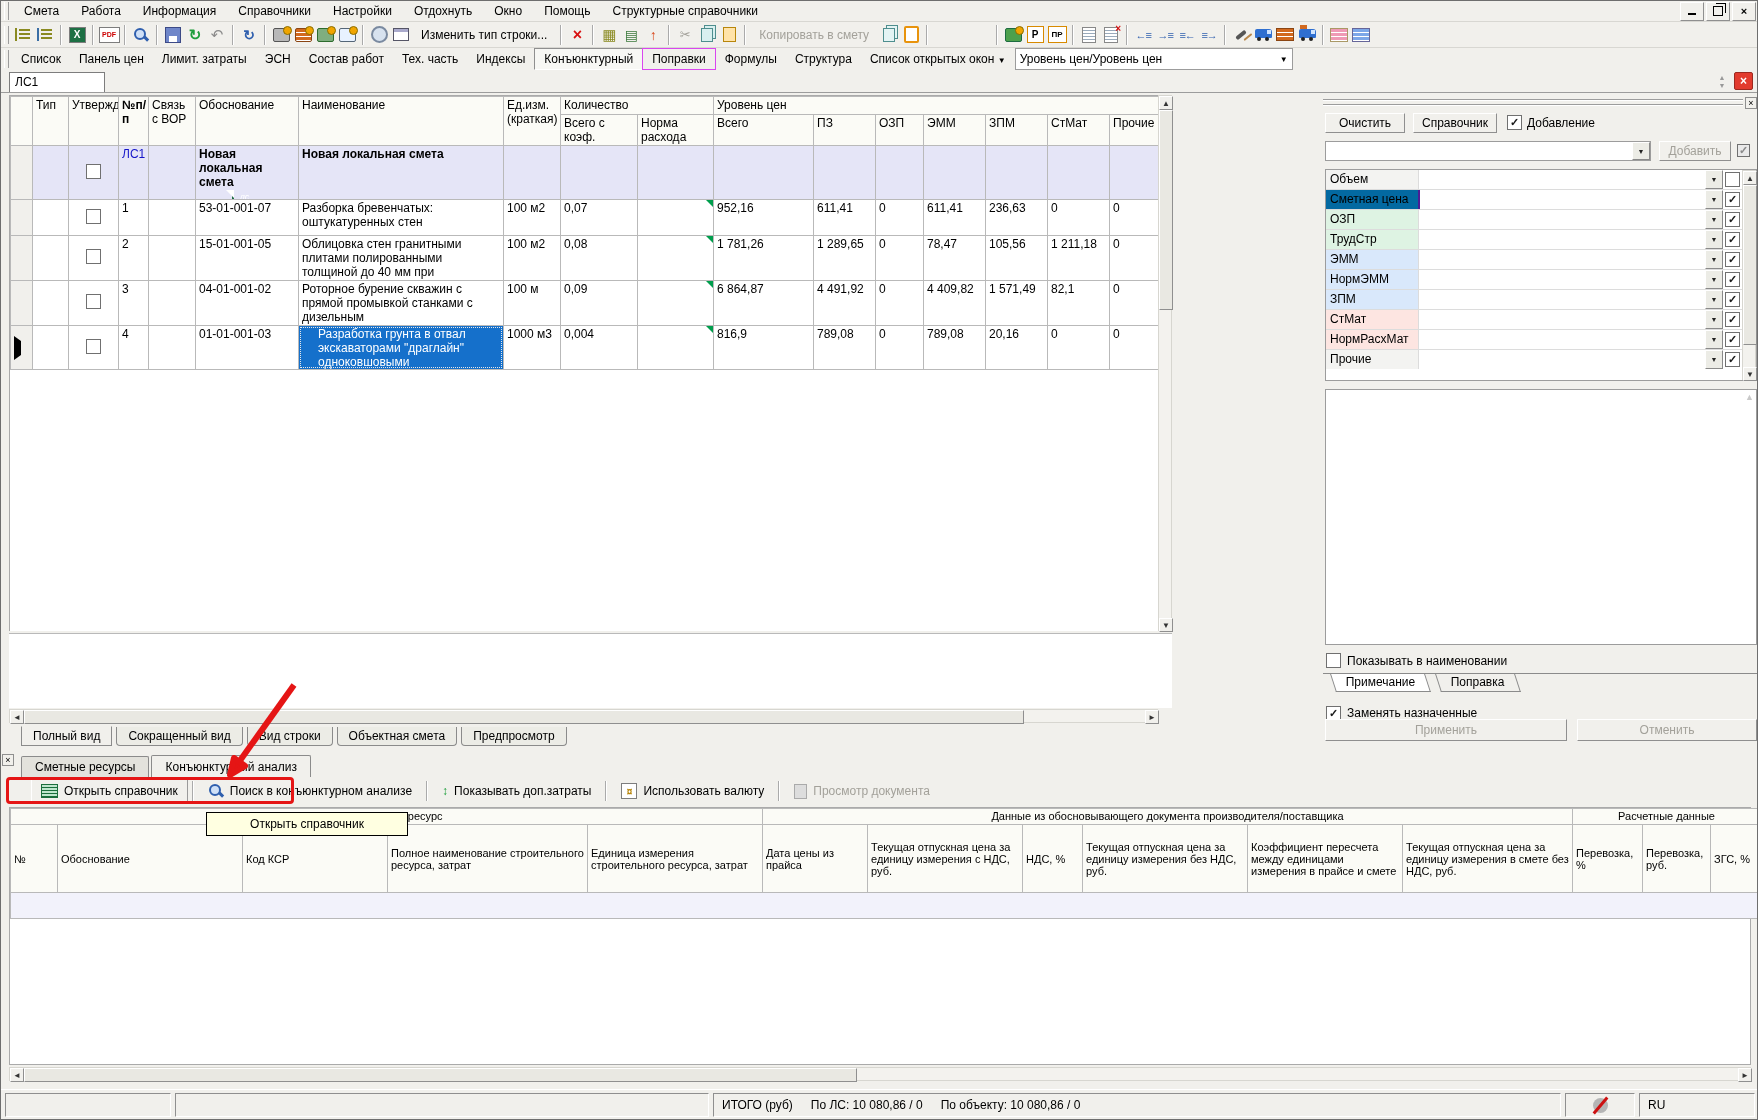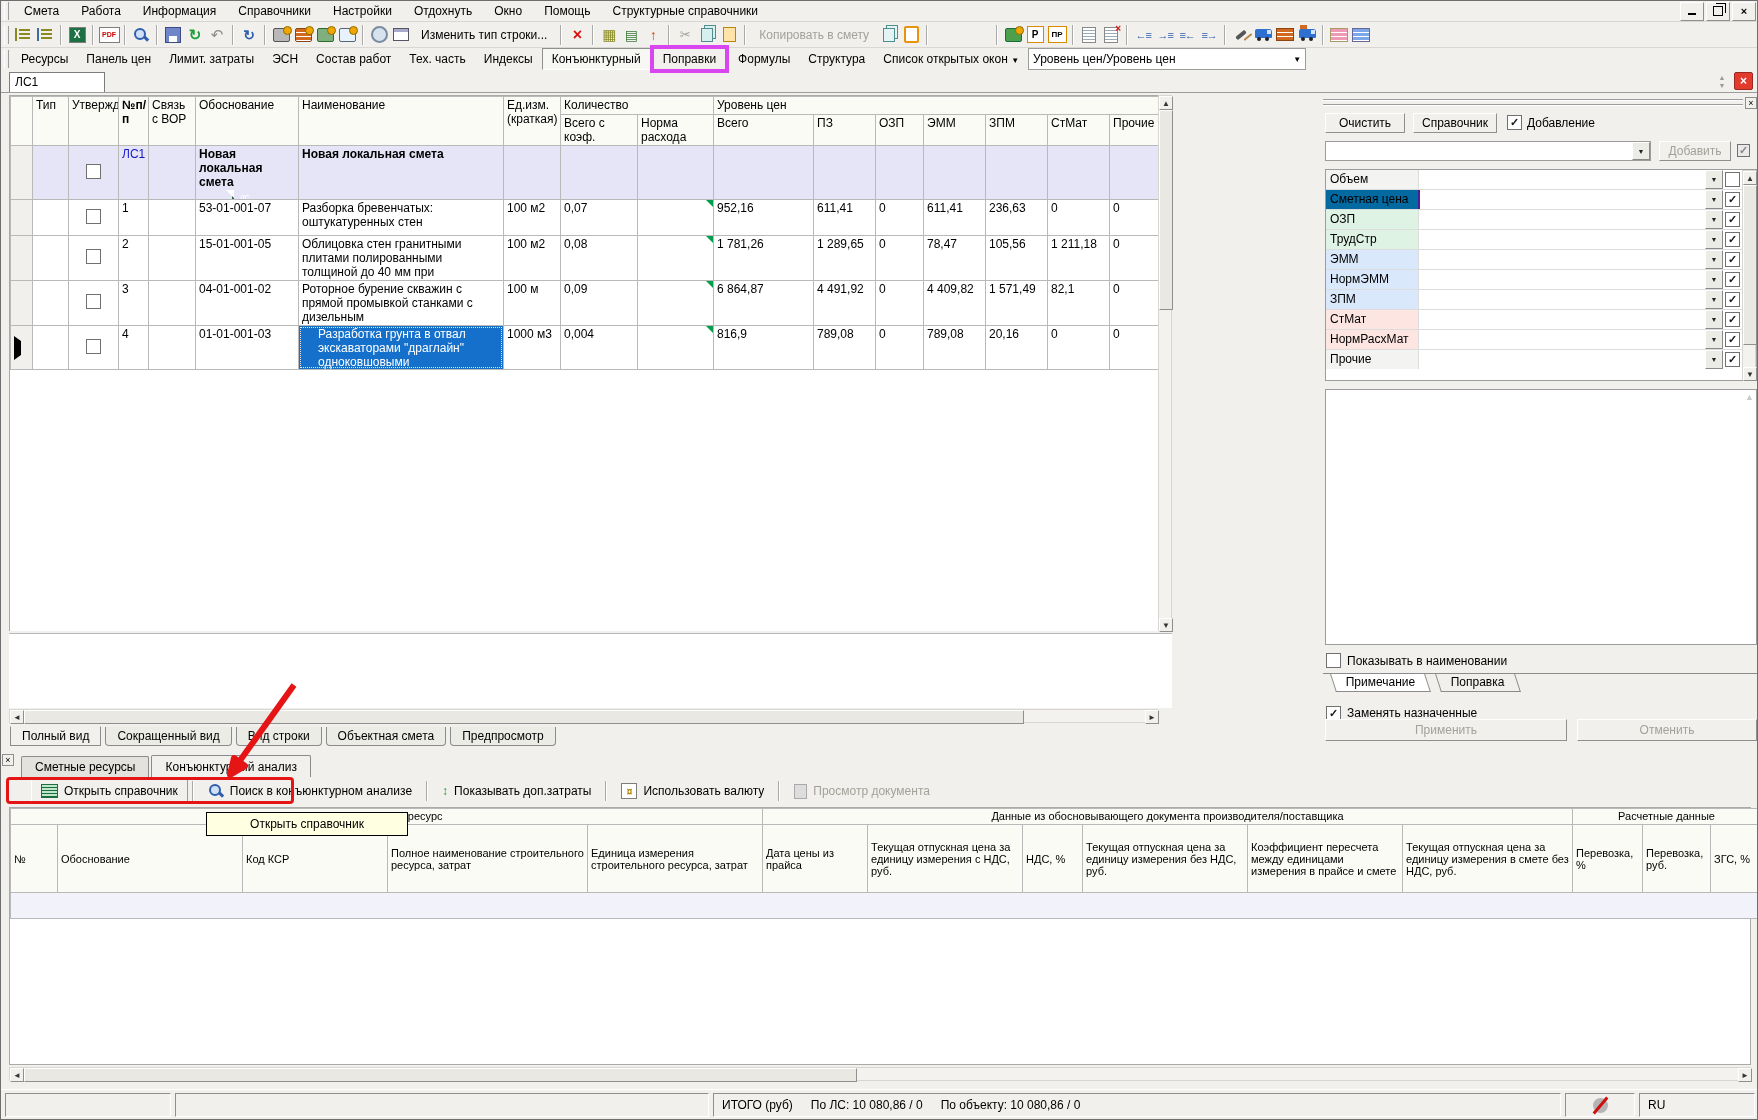--- a/index.html
+++ b/index.html
@@ -219,29 +219,29 @@
     <span class="ic">
         <span class="books-p"></span>
       </span>
     <span class="ic">
         <span class="books-b"></span>
       </span>
   </div>
 
   <div class="r toolbar" style="left:0;top:47px;width:1758px;height:22px">
     <span class="grip"></span>
-    <span class="flatbtn">Ресурсы</span>
+    <span class="flatbtn">Список</span>
     <span class="flatbtn">Панель цен</span>
     <span class="flatbtn">Лимит. затраты</span>
     <span class="flatbtn">ЭСН</span>
     <span class="flatbtn">Состав работ</span>
     <span class="flatbtn">Тех. часть</span>
     <span class="flatbtn">Индексы</span>
     <span class="flatbtn pressed">Конъюнктурный</span>
-    <span class="flatbtn" style="border:4px solid #d946ef;margin-left:-1px">Поправки</span>
+    <span class="flatbtn" style="border:1px solid #d946ef;margin-left:-1px">Поправки</span>
     <span class="flatbtn">Формулы</span>
     <span class="flatbtn">Структура</span>
     <span class="flatbtn"><span>Список открытых окон</span> <span style="font-size:8px">▼</span></span>
     <span style="display:flex;align-items:center;width:268px;height:20px;background:#fff;border:1px solid #9c9c9c;padding:0 4px;justify-content:space-between">
       <span>Уровень цен/Уровень цен</span>
       <span style="font-size:8px">▼</span>
     </span>
   </div>
 
   <div class="r" style="left:0;top:69px;width:1758px;height:23px;border-bottom:1px solid #9c9c9c">
@@ -419,21 +419,21 @@
     <div class="r sbtn" style="left:0;top:522px;width:14px;height:14px">▼</div>
   </div>
 
   <div class="r" style="left:8px;top:632px;width:1163px;height:75px;background:#fff;border-top:1px solid #b9b9b9"></div>
   <div class="r scrollbar" style="left:8px;top:708px;width:1149px;height:14px">
     <div class="r sbtn" style="left:0;top:0;width:14px;height:14px">◄</div>
     <div class="r thumb" style="left:14px;top:0;width:1000px;height:14px"></div>
     <div class="r sbtn" style="left:1135px;top:0;width:14px;height:14px">►</div>
   </div>
 
-  <div class="r" style="left:9px;top:726px;width:1160px;height:23px;display:flex;align-items:flex-start">
+  <div class="r" style="left:20px;top:726px;width:1160px;height:23px;display:flex;align-items:flex-start">
     <span class="vtab active">Полный вид</span>
     <span class="vtab">Сокращенный вид</span>
     <span class="vtab">Вид строки</span>
     <span class="vtab">Объектная смета</span>
     <span class="vtab">Предпросмотр</span>
   </div>
 
   <div class="r" style="left:1322px;top:96px;width:434px;height:648px">
     <div class="r" style="left:0;top:2px;width:420px;height:2px;border-top:1px solid #9c9c9c;border-bottom:1px solid #fff"></div>
     <div class="r" style="left:0;top:7px;width:420px;height:2px;border-top:1px solid #9c9c9c;border-bottom:1px solid #fff"></div>

